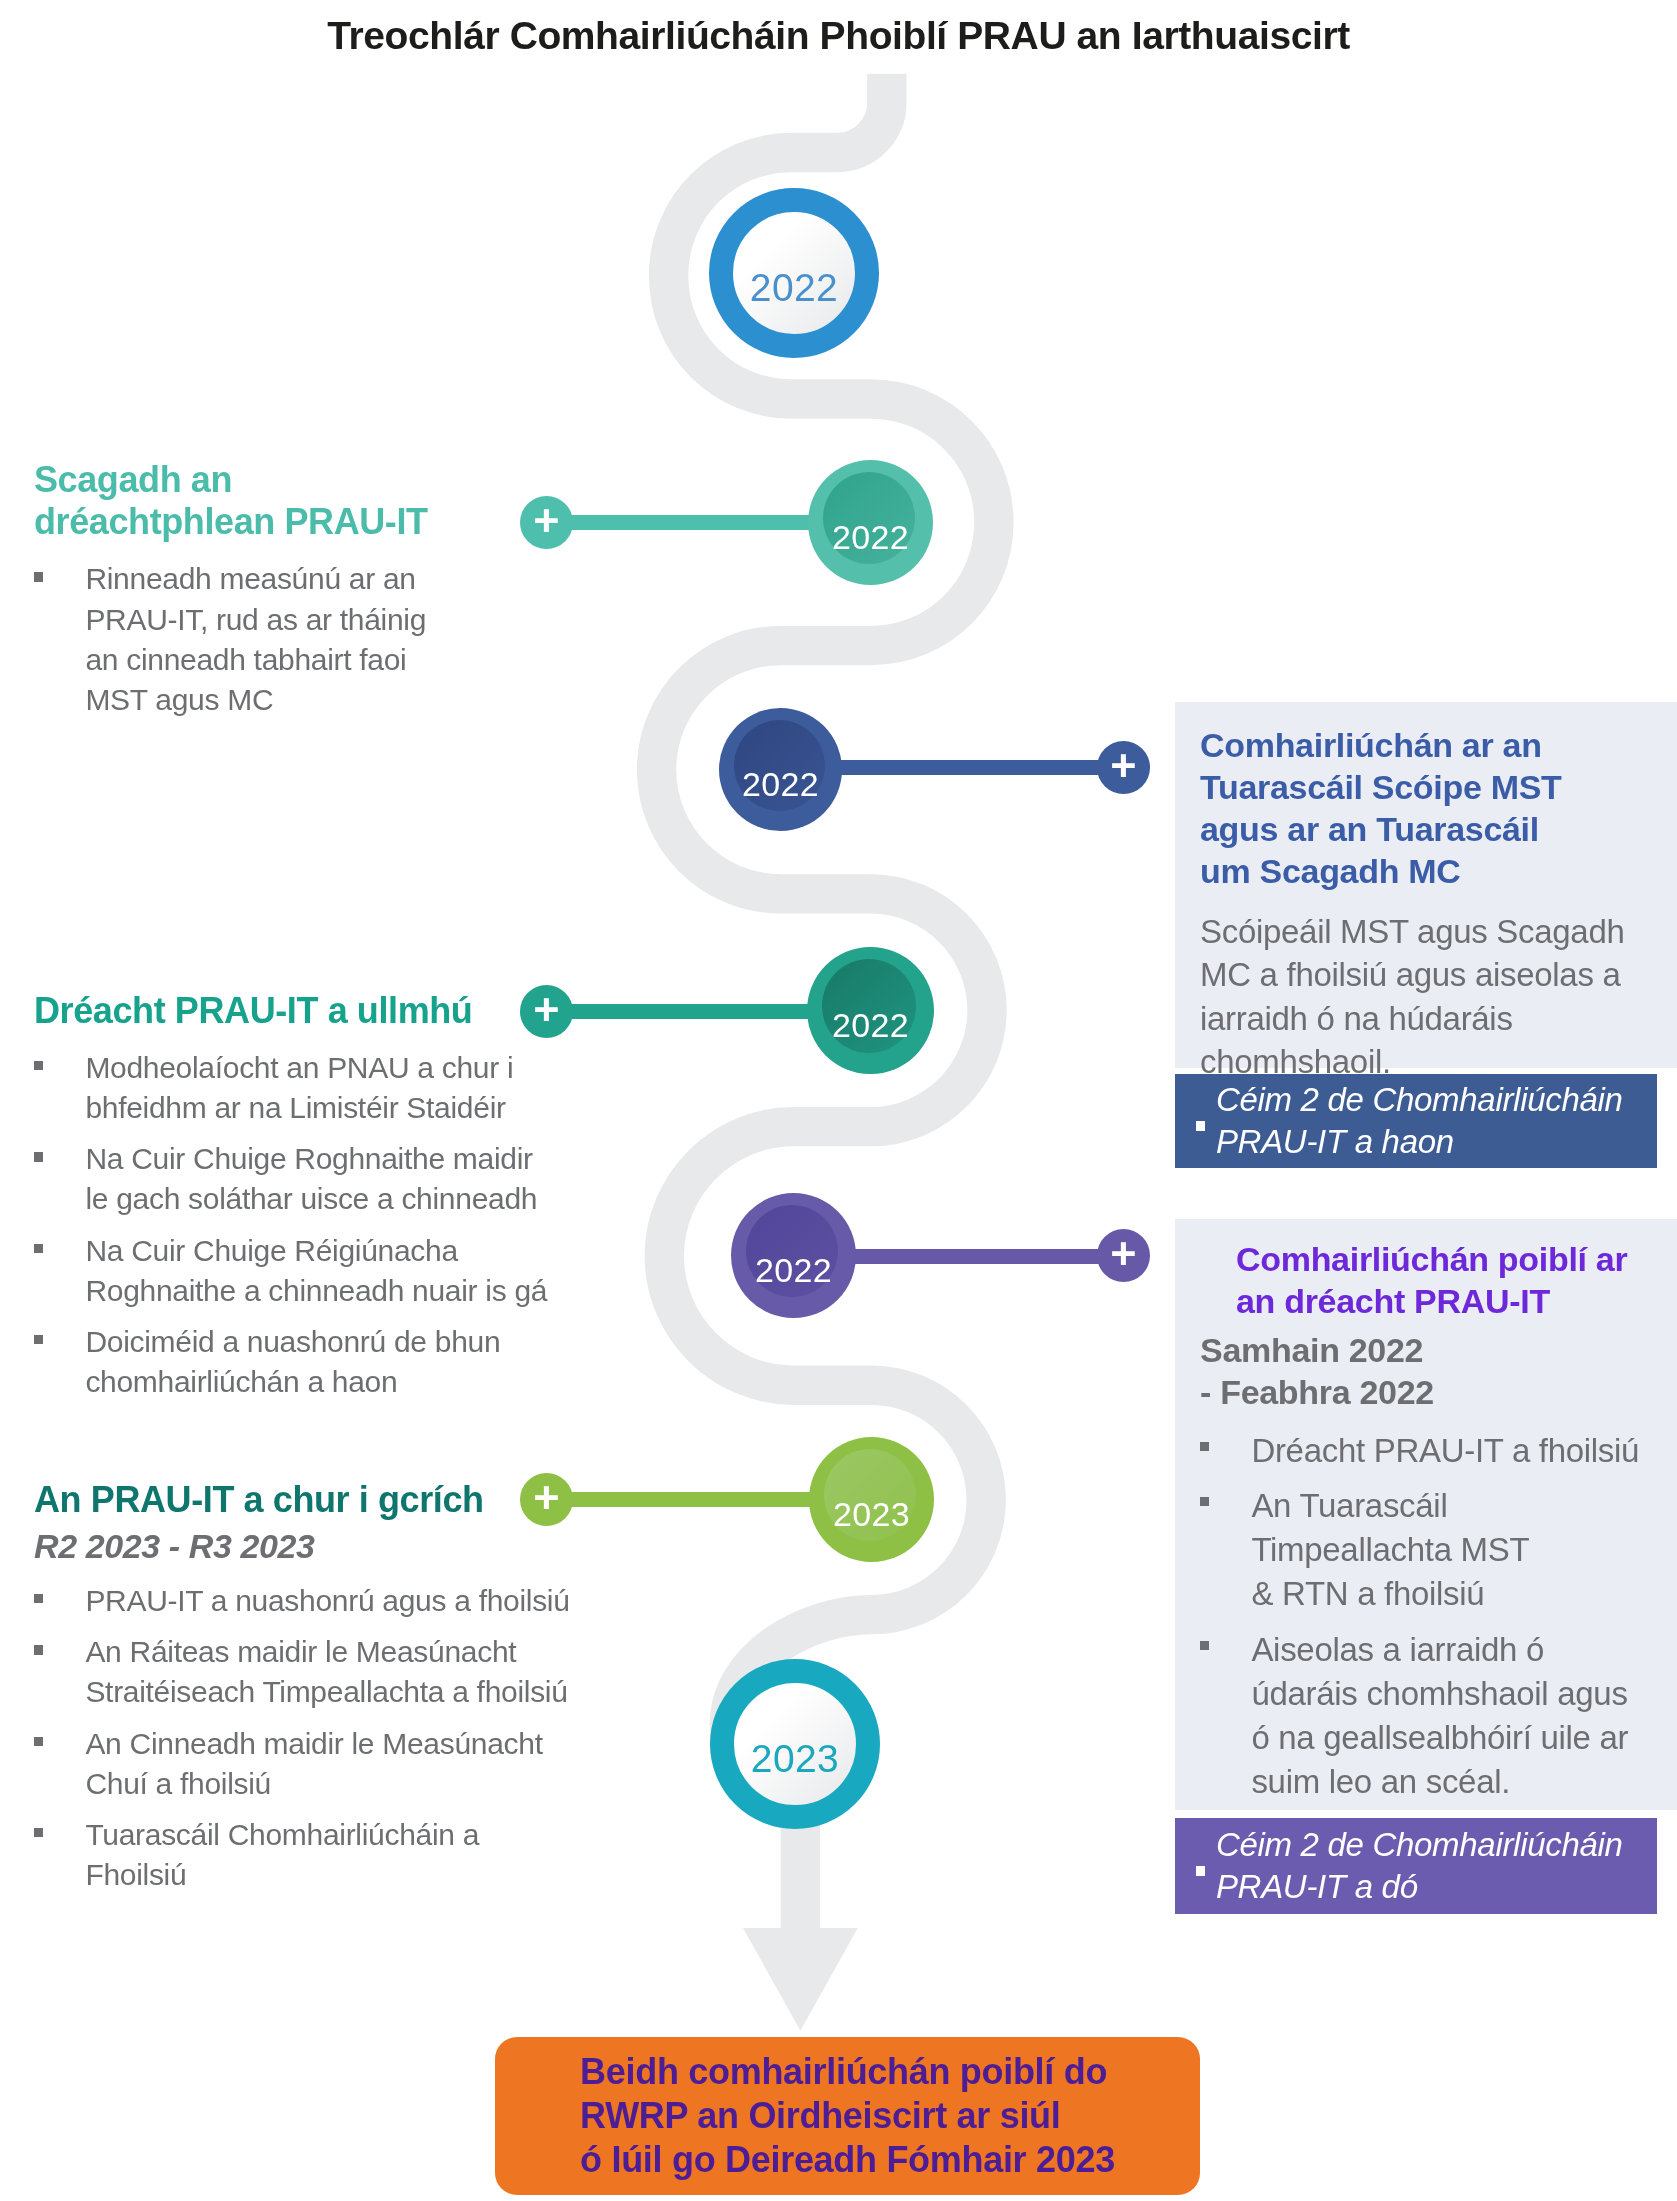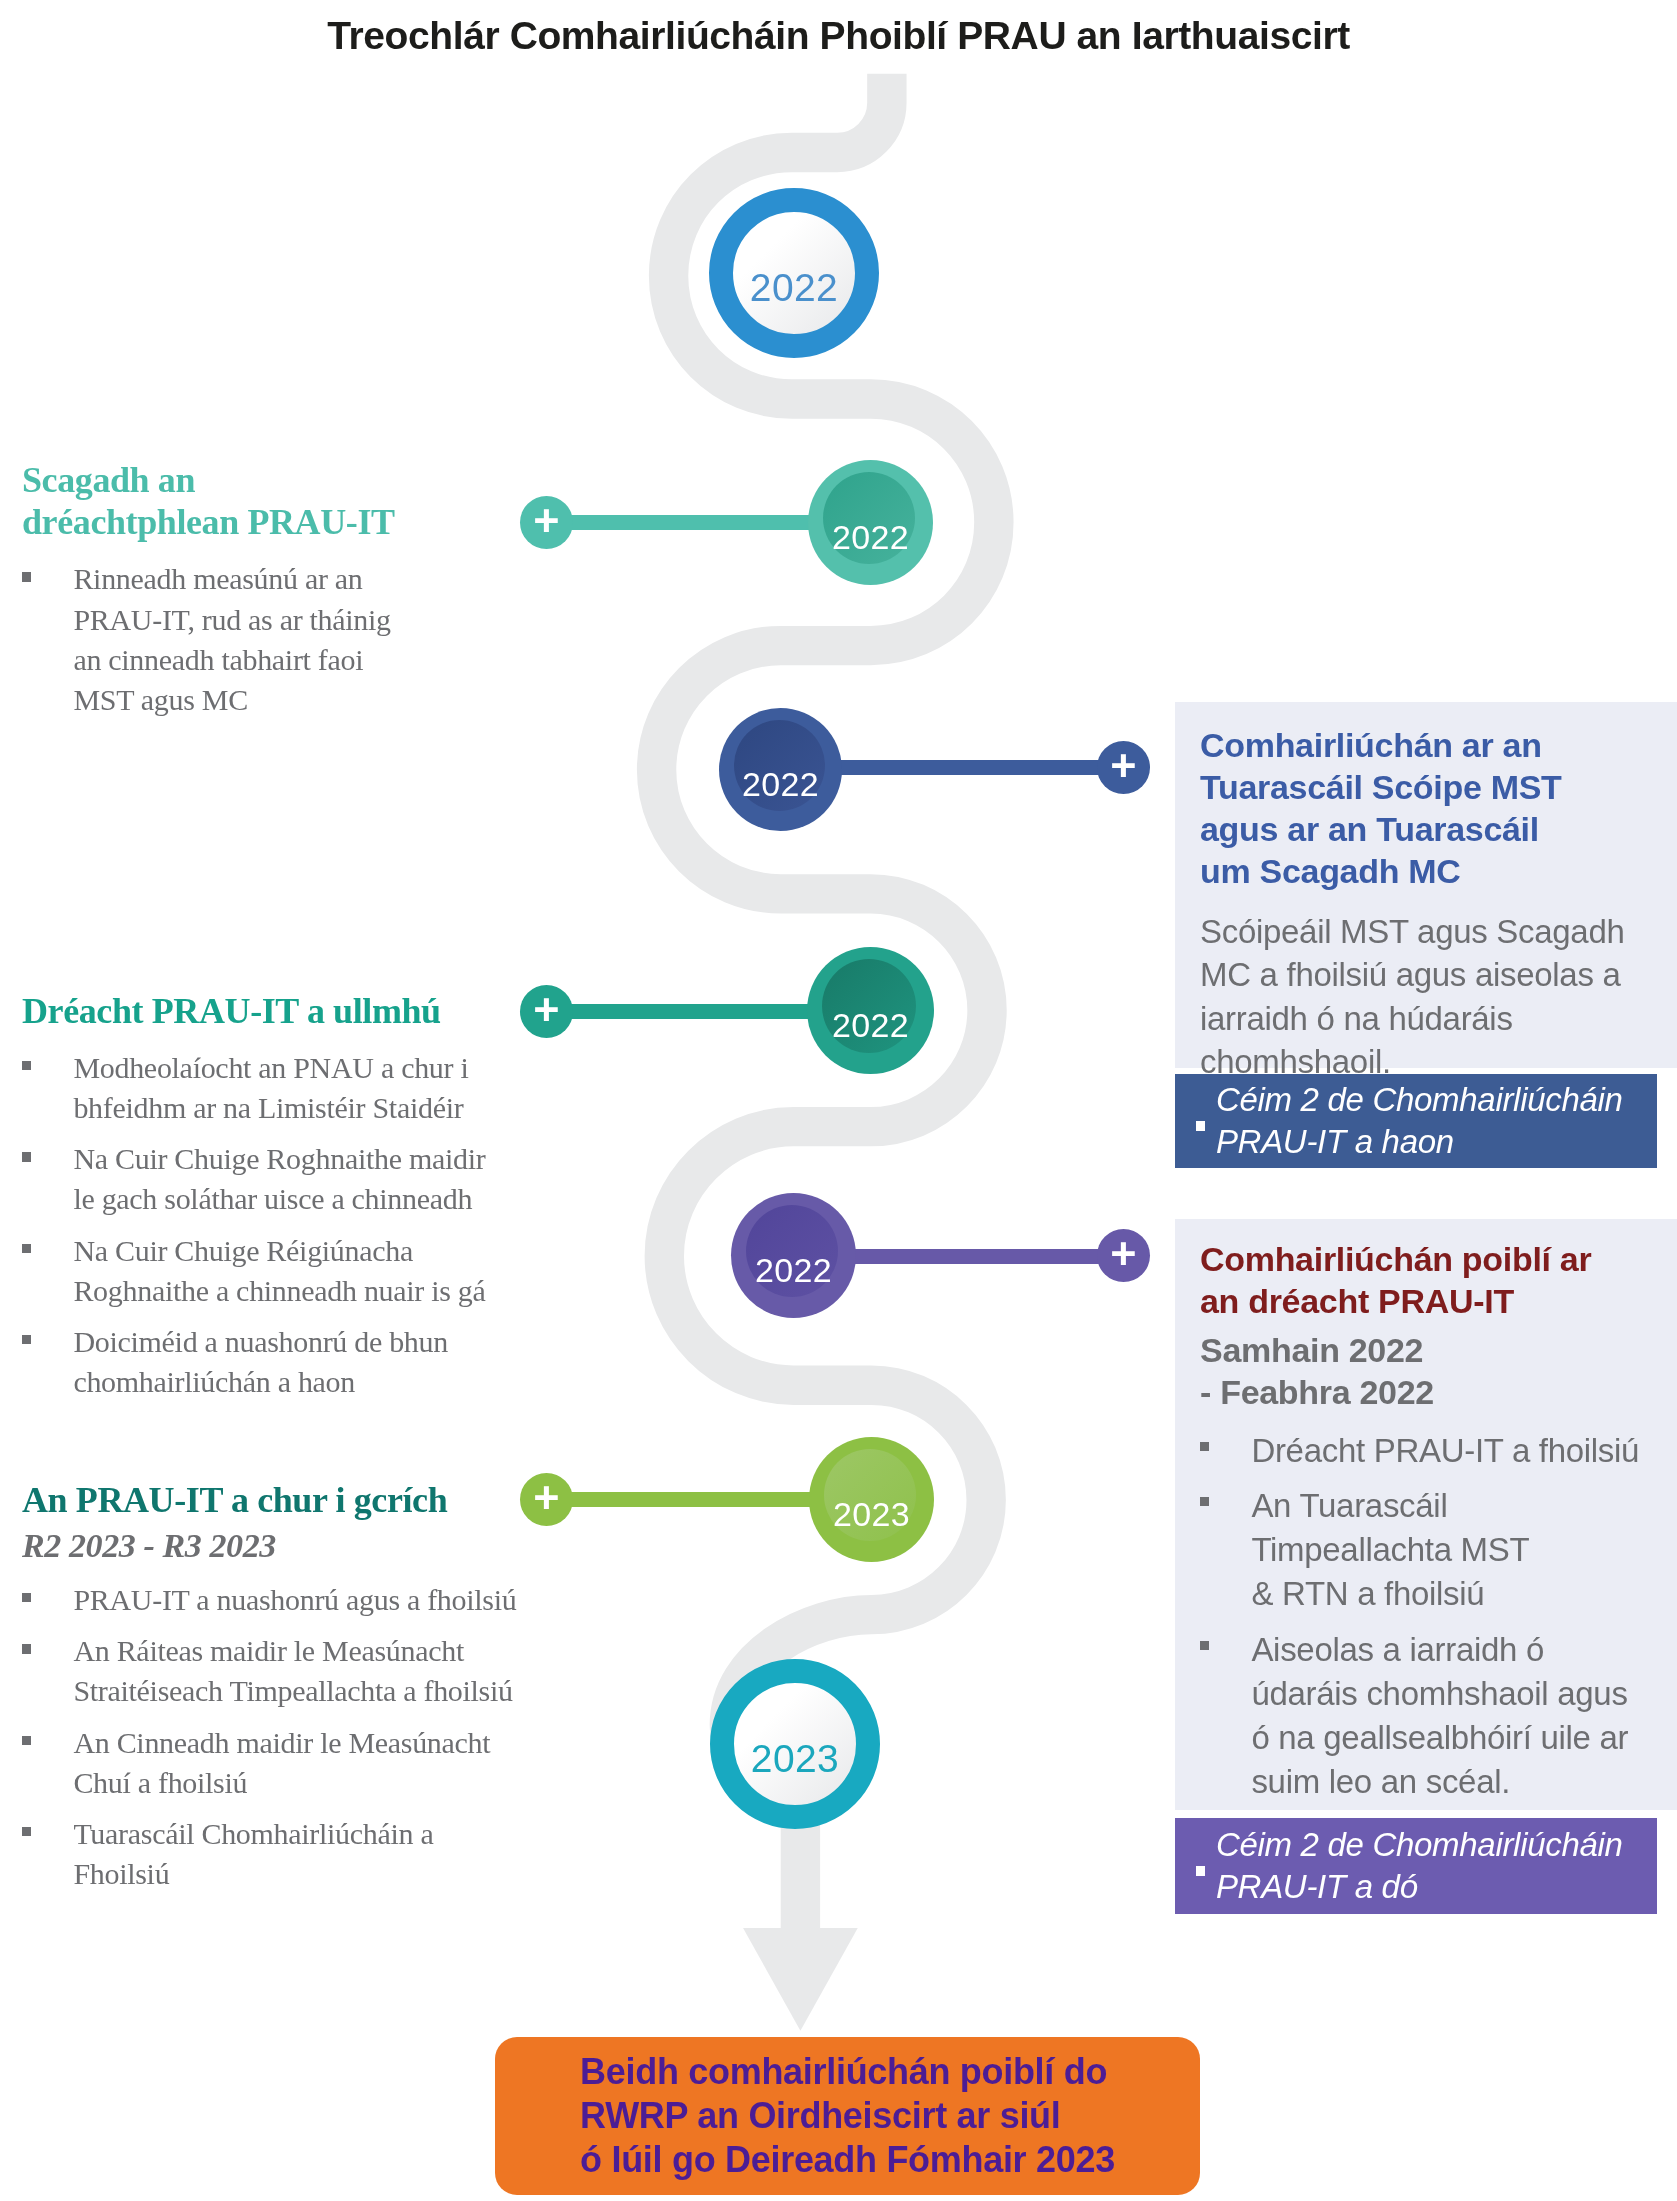--- a/index.html
+++ b/index.html
@@ -39,33 +39,33 @@
   .n2{left:808px;top:460px;width:125px;height:125px;background:#54c0ac;}
   .n2 .inner{left:14.6px;top:12px;width:92px;height:92px;background:linear-gradient(135deg,#2fa38c,#46b29c);}
   .n3{left:719px;top:708px;width:123px;height:123px;background:#3d5c9c;}
   .n3 .inner{left:14.6px;top:12px;width:91px;height:91px;background:linear-gradient(135deg,#2e4781,#3a5493);}
   .n4{left:807px;top:947px;width:127px;height:127px;background:#23a28c;}
   .n4 .inner{left:14.6px;top:12px;width:94px;height:94px;background:linear-gradient(135deg,#187a68,#1f947f);}
   .n5{left:731px;top:1193px;width:125px;height:125px;background:#675aa8;}
   .n5 .inner{left:14.6px;top:12px;width:92px;height:92px;background:linear-gradient(135deg,#51459a,#5e51a3);}
   .n6{left:809px;top:1437px;width:125px;height:125px;background:#8dc044;}
   .n6 .inner{left:14.6px;top:12px;width:92px;height:92px;background:linear-gradient(135deg,#9dc765,#8fc14c);}
-  .lblock{position:absolute;left:22px;z-index:5;font-family:Liberation Serif, serif;}
+  .lblock{position:absolute;left:34px;z-index:5;}
   .lhead{font-size:36px;font-weight:bold;line-height:1.18;letter-spacing:-0.4px;white-space:pre-line;}
   .lsub{font-size:34px;font-weight:bold;font-style:italic;color:#6d6e71;margin-top:5.1px;letter-spacing:-0.4px;}
   .bullets{margin-top:15.4px;}
   .bullet{display:flex;align-items:flex-start;margin-bottom:11px;gap:31px;}
   .sq{flex:0 0 auto;width:9.4px;height:9.4px;background:#6d6e71;margin:13px 11px 0 0;}
   .sq-white{background:#ffffff;margin-top:10.3px;}
   .btxt{font-size:30px;line-height:1.34;color:#6d6e71;letter-spacing:-0.3px;white-space:pre-line;}
 
   .rcontent{position:absolute;z-index:5;}
   .rhead{font-size:34px;font-weight:bold;line-height:1.24;letter-spacing:-0.3px;white-space:pre-line;}
   .rhead.blue{color:#3b5ca6;}
-  .rhead.purple{color:#7f1d1d;}
+  .rhead.purple{color:#6d28d9;margin-left:36px;}
   .rsub{font-size:34px;font-weight:bold;color:#6d6e71;line-height:1.24;margin-top:6.8px;white-space:pre-line;letter-spacing:-0.3px;}
   .rbody{font-size:33px;color:#6d6e71;line-height:1.32;margin-top:17px;white-space:pre-line;letter-spacing:-0.3px;}
   .rbullets .btxt{font-size:33px;}
 
   
   .footer{position:absolute;left:495px;top:2037px;width:705px;height:158px;z-index:5;
           background:#ee7623;border-radius:22px;display:flex;align-items:center;justify-content:center;}
   .footer .ftxt{font-size:36px;font-weight:bold;color:#4c1d95;text-align:left;line-height:1.22;
                 white-space:pre-line;letter-spacing:-0.3px;}
 </style>

